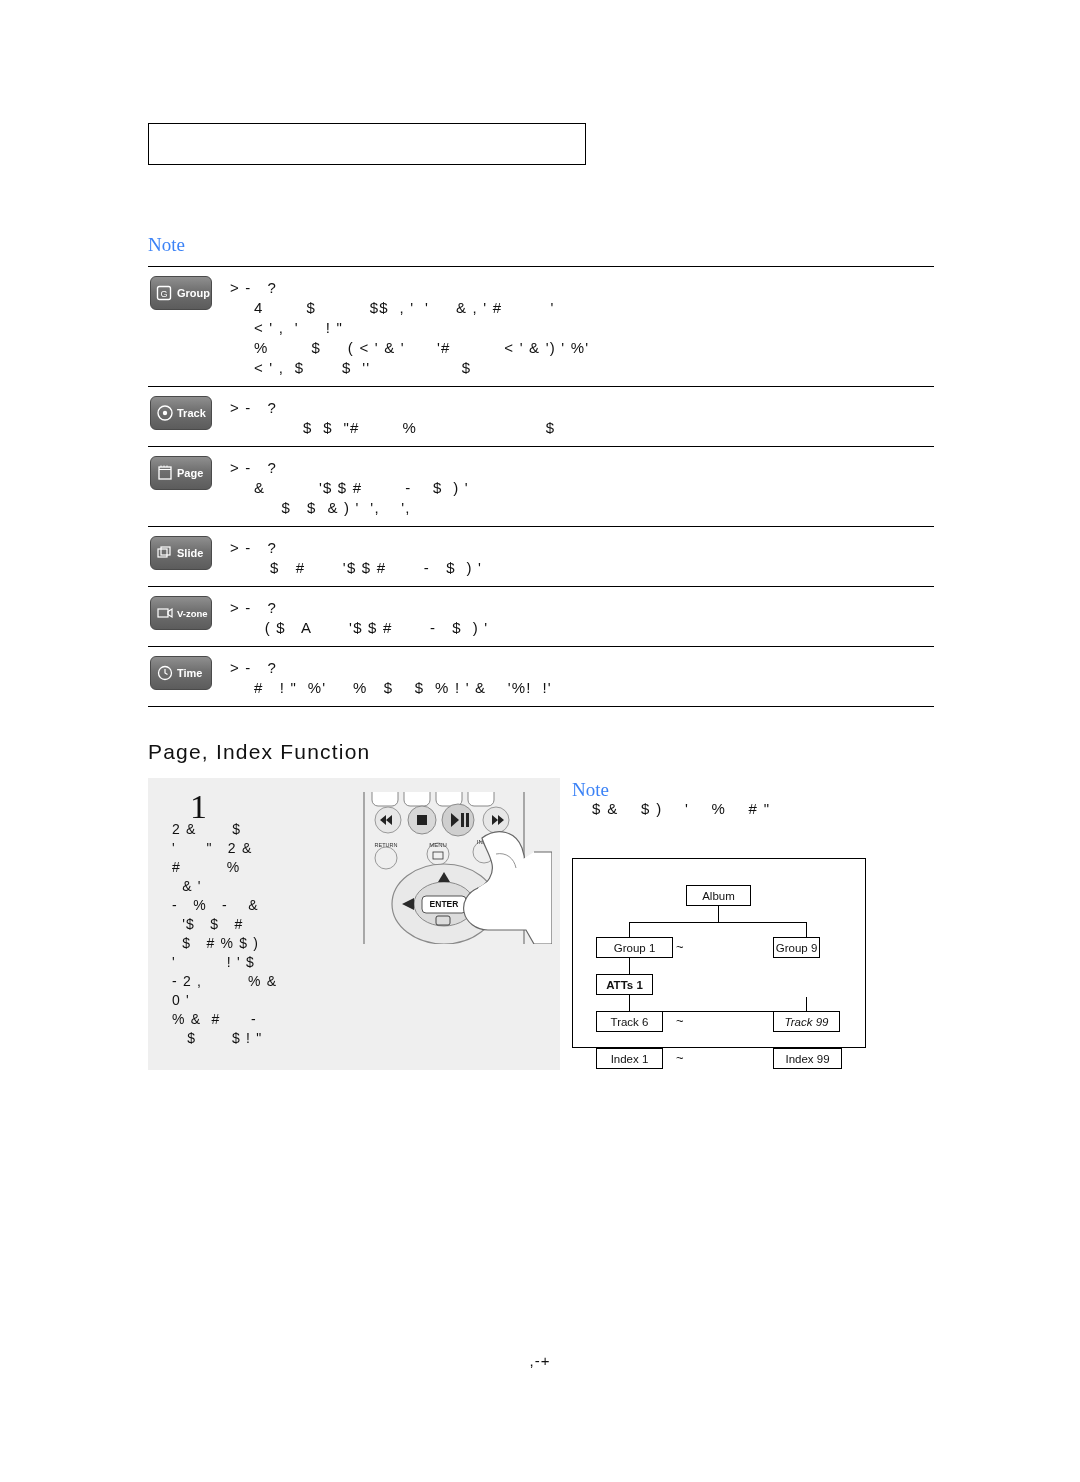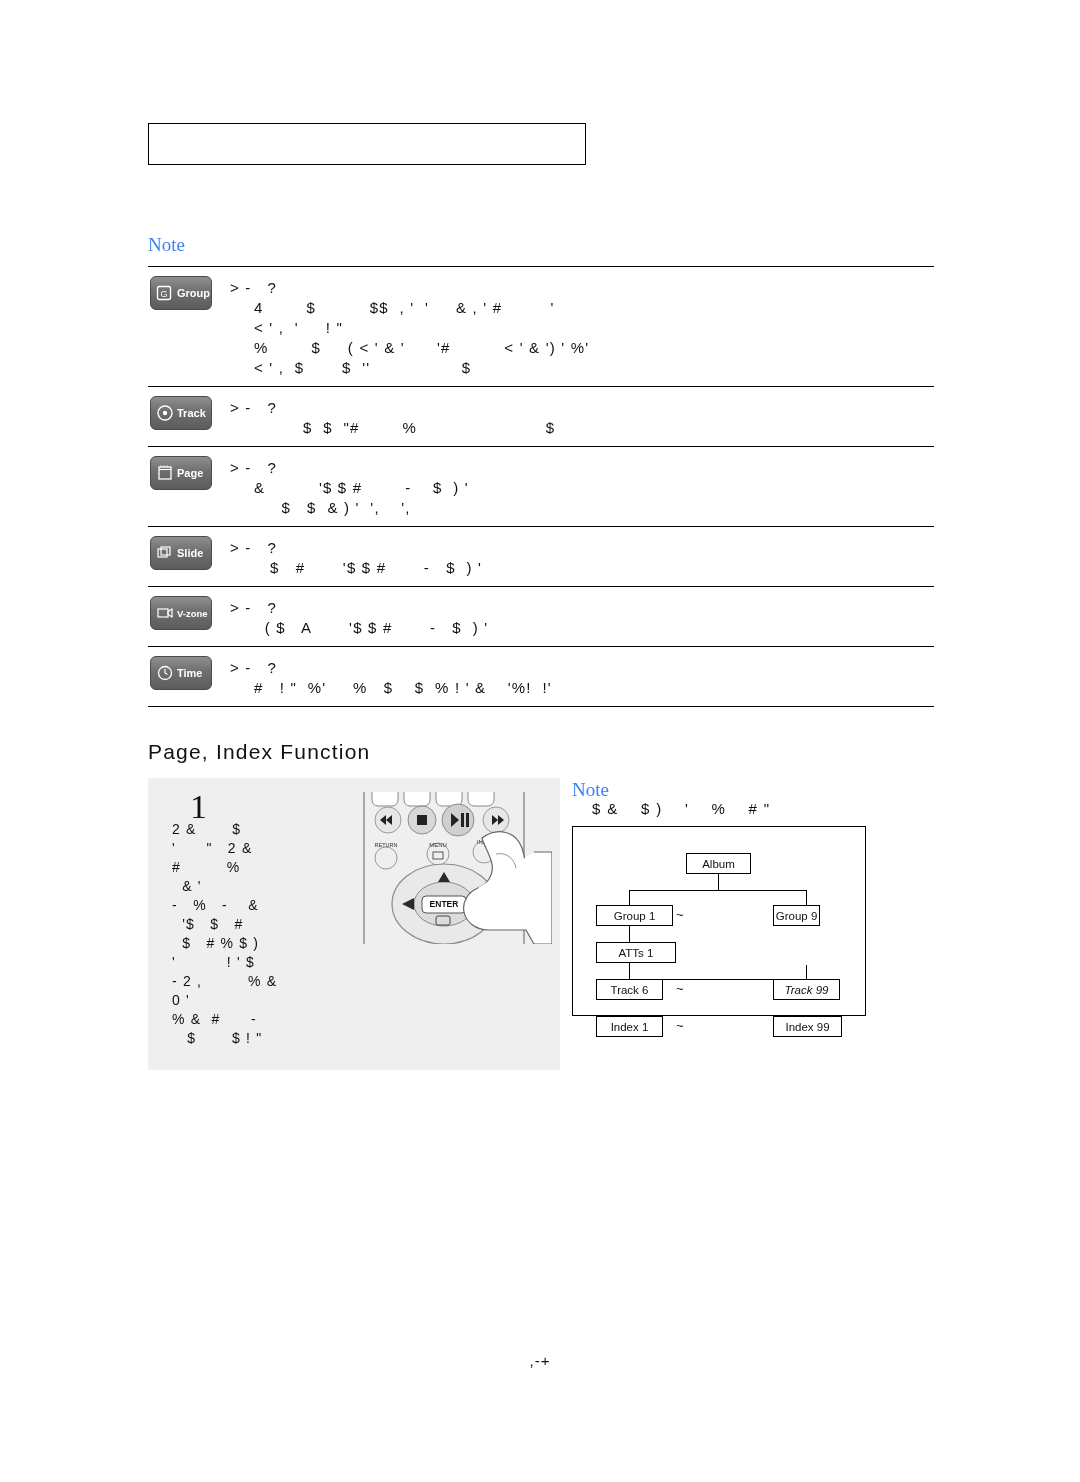--- a/index.html
+++ b/index.html
@@ -174,21 +174,21 @@
     font-size: 15px;
     letter-spacing: 1.4px;
     white-space: pre;
     color: #111;
   }
 
   
   .diagram {
     position: absolute;
     left: 572px;
-    top: 826px;
+    top: 858px;
     width: 294px;
     height: 190px;
     border: 1px solid #000;
     box-sizing: border-box;
     background: #fff;
   }
   .dbox {
     position: absolute;
     border: 1px solid #000;
     background: #fff;
@@ -429,21 +429,21 @@
   <div class="dline" style="left:56px;  top:152px; width:178px; height:1px;"></div>
   <div class="dline" style="left:233px; top:138px; width:1px; height:14px;"></div>
   <div class="dline" style="left:56px;  top:152px; width:1px; height:0px;"></div>
 
   <div class="dbox" style="left:113px; top:26px; width:65px;">Album</div>
 
   <div class="dbox" style="left:23px; top:78px; width:77px;">Group 1</div>
   <div class="tilde" style="left:103px; top:80px;">~</div>
   <div class="dbox" style="left:200px; top:78px; width:47px;">Group 9</div>
 
-  <div class="dbox" style="left:23px; top:115px; width:80px;">ATTs 1</div>
+  <div class="dbox" style="left:23px; top:115px; width:57px;font-weight:bold;">ATTs 1</div>
 
   <div class="dbox" style="left:23px; top:152px; width:67px;">Track 6</div>
   <div class="tilde" style="left:103px; top:154px;">~</div>
   <div class="dbox" style="left:200px; top:152px; width:67px;font-style:italic;">Track 99</div>
 
   <div class="dbox" style="left:23px; top:189px; width:67px;">Index 1</div>
   <div class="tilde" style="left:103px; top:191px;">~</div>
   <div class="dbox" style="left:200px; top:189px; width:69px;">Index 99</div>
 </div>
 

